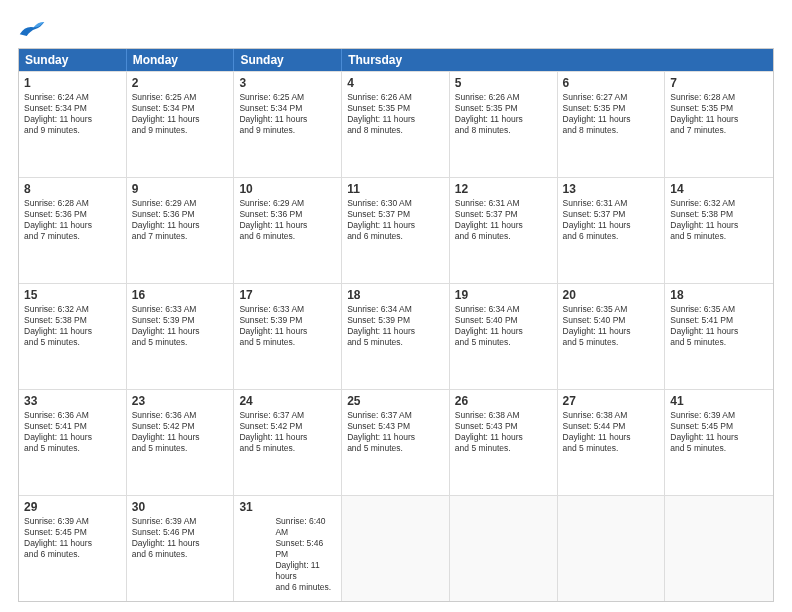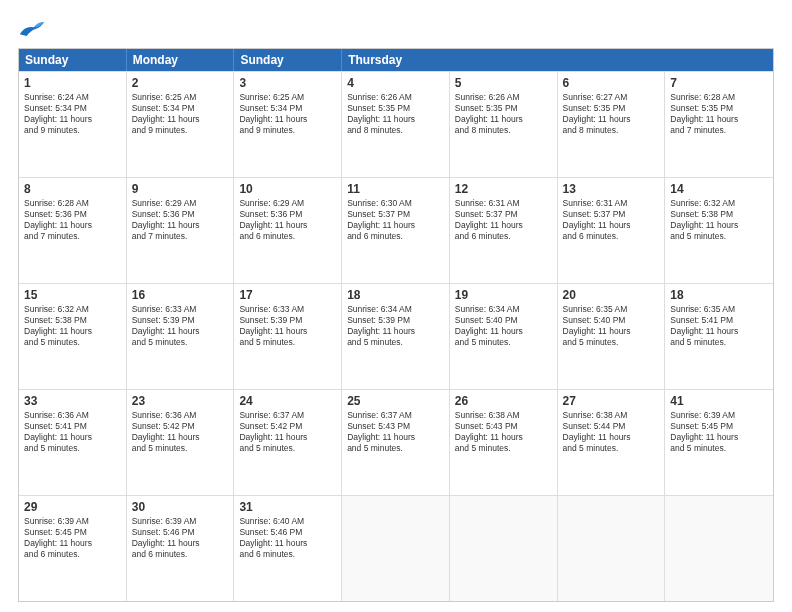--- a/index.html
+++ b/index.html
@@ -351,21 +351,21 @@
           </div>
           <div class="cal-cell">
             <span class="day-num">30</span>
             <div class="cal-cell-text" style="white-space: pre-line;">Sunrise: 6:39 AM
 Sunset: 5:46 PM
 Daylight: 11 hours
 and 6 minutes.</div>
           </div>
           <div class="cal-cell">
             <span class="day-num">31</span>
-            <div class="cal-cell-text" style="white-space: pre-line;">Sunrise: 6:40 AM
+            <div class="cal-cell-text" style="white-space: pre-line; margin-left: 36px;">Sunrise: 6:40 AM
 Sunset: 5:46 PM
 Daylight: 11 hours
 and 6 minutes.</div>
           </div>
           <div class="cal-cell empty"></div>
           <div class="cal-cell empty"></div>
           <div class="cal-cell empty"></div>
           <div class="cal-cell empty"></div>
         </div>
       </div>

